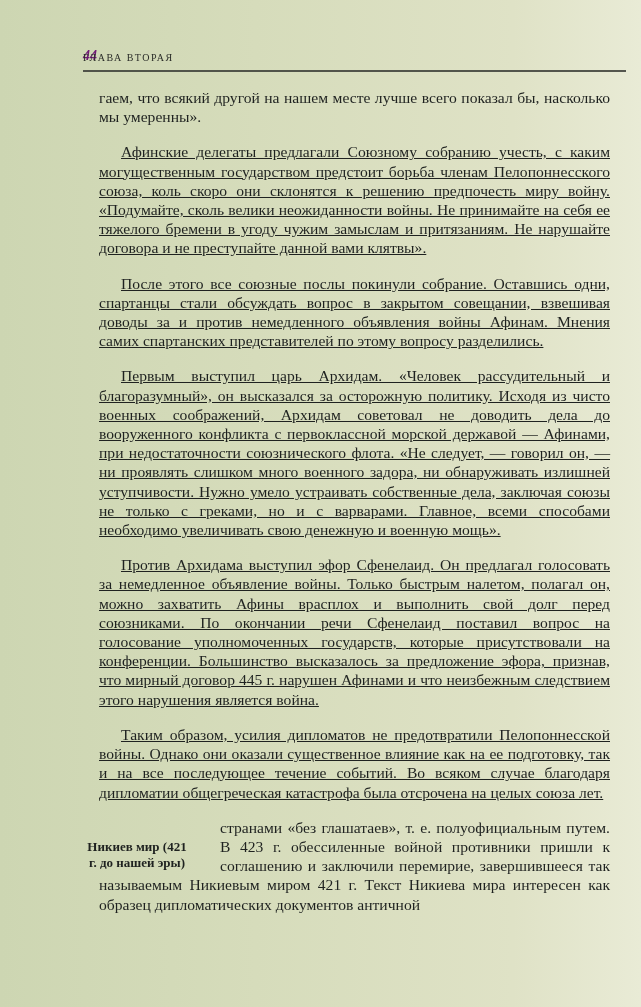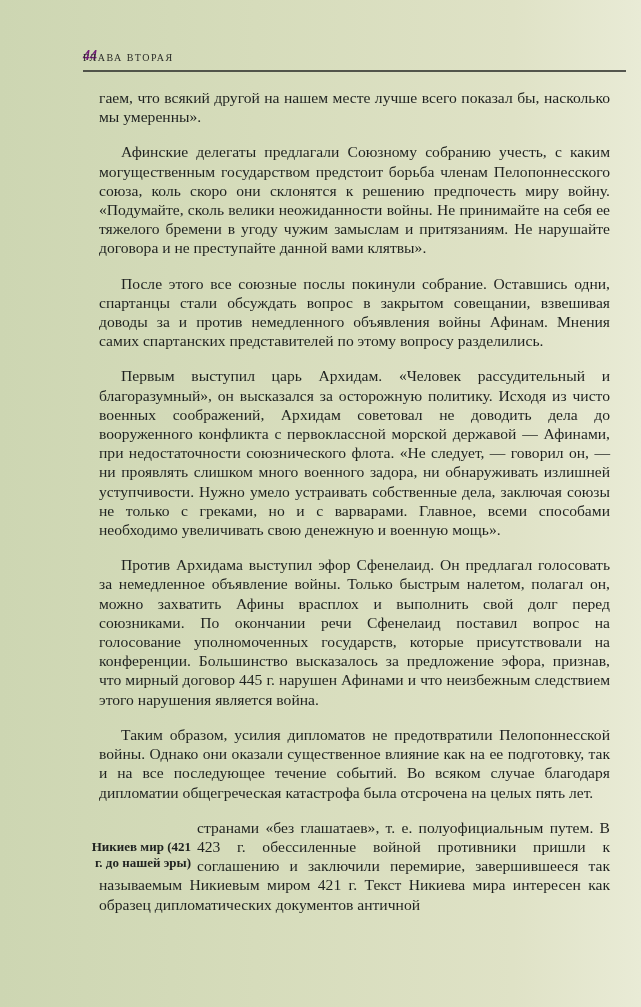--- a/index.html
+++ b/index.html
@@ -22,45 +22,45 @@
       font-family: "Liberation Serif", serif; font-size: 10px; letter-spacing: 1.5px;
       color: #2a2c28; text-transform: uppercase;
     }
     .rule { height: 2px; background: #3a3c36; margin-top: 6px; opacity: 0.85; }
     .body-text {
       margin-top: 13px;
       font-family: "Liberation Serif", serif;
       font-size: 15.6px; line-height: 19.2px; text-align: justify;
     }
     .body-text p { margin: 16px; }
-    .body-text p.indent { text-indent: 22px; }
+    .body-text p.indent { text-indent: 22px; text-decoration: underline; }
     .float-wrap { position: relative; }
     .margin-note {
-      float: left; width: 108px; margin: 21px 6px 0 0;
+      float: left; width: 108px; margin: 21px 29px 0 0;
       font-family: "Liberation Serif", serif; font-weight: bold;
-      font-size: 13px; line-height: 16px; text-align: right;
+      font-size: 13px; line-height: 16px; text-align: center;
     }
     .after-note { text-indent: 0; font-family: Liberation Serif, serif; }
   </style>
 </head>
 <body>
 
 <div class="page">
   <div class="running-head">
     <span class="page-number">44</span>
     <span class="chapter-title">ГЛАВА ВТОРАЯ</span>
   </div>
   <div class="rule"></div>
 
   <div class="body-text">
     <p>гаем, что всякий другой на нашем месте лучше всего показал бы, насколько мы умеренны».</p>
     <p class="indent">Афинские делегаты предлагали Союзному собранию учесть, с каким могущественным государством предстоит борьба членам Пелопоннесского союза, коль скоро они склонятся к решению предпочесть миру войну. «Подумайте, сколь велики неожиданности войны. Не принимайте на себя ее тяжелого бремени в угоду чужим замыслам и притязаниям. Не нарушайте договора и не преступайте данной вами клятвы».</p>
     <p class="indent">После этого все союзные послы покинули собрание. Оставшись одни, спартанцы стали обсуждать вопрос в закрытом совещании, взвешивая доводы за и против немедленного объявления войны Афинам. Мнения самих спартанских представителей по этому вопросу разделились.</p>
     <p class="indent">Первым выступил царь Архидам. «Человек рассудительный и благоразумный», он высказался за осторожную политику. Исходя из чисто военных соображений, Архидам советовал не доводить дела до вооруженного конфликта с первоклассной морской державой — Афинами, при недостаточности союзнического флота. «Не следует, — говорил он, — ни проявлять слишком много военного задора, ни обнаруживать излишней уступчивости. Нужно умело устраивать собственные дела, заключая союзы не только с греками, но и с варварами. Главное, всеми способами необходимо увеличивать свою денежную и военную мощь».</p>
     <p class="indent">Против Архидама выступил эфор Сфенелаид. Он предлагал голосовать за немедленное объявление войны. Только быстрым налетом, полагал он, можно захватить Афины врасплох и выполнить свой долг перед союзниками. По окончании речи Сфенелаид поставил вопрос на голосование уполномоченных государств, которые присутствовали на конференции. Большинство высказалось за предложение эфора, признав, что мирный договор 445 г. нарушен Афинами и что неизбежным следствием этого нарушения является война.</p>
-    <p class="indent">Таким образом, усилия дипломатов не предотвратили Пелопоннесской войны. Однако они оказали существенное влияние как на ее подготовку, так и на все последующее течение событий. Во всяком случае благодаря дипломатии общегреческая катастрофа была отсрочена на целых пять лет.</p>
+    <p class="indent">Таким образом, усилия дипломатов не предотвратили Пелопоннесской войны. Однако они оказали существенное влияние как на ее подготовку, так и на все последующее течение событий. Во всяком случае благодаря дипломатии общегреческая катастрофа была отсрочена на целых союза лет.</p>
 
     <div class="float-wrap">
       <div class="margin-note">Никиев мир (421 г. до нашей эры)</div>
       <p class="after-note">странами «без глашатаев», т. е. полуофициальным путем. В 423 г. обессиленные войной противники пришли к соглашению и заключили перемирие, завершившееся так называемым Никиевым миром 421 г. Текст Никиева мира интересен как образец дипломатических документов античной</p>
     </div>
   </div>
 </div>
 
 </body></html>

